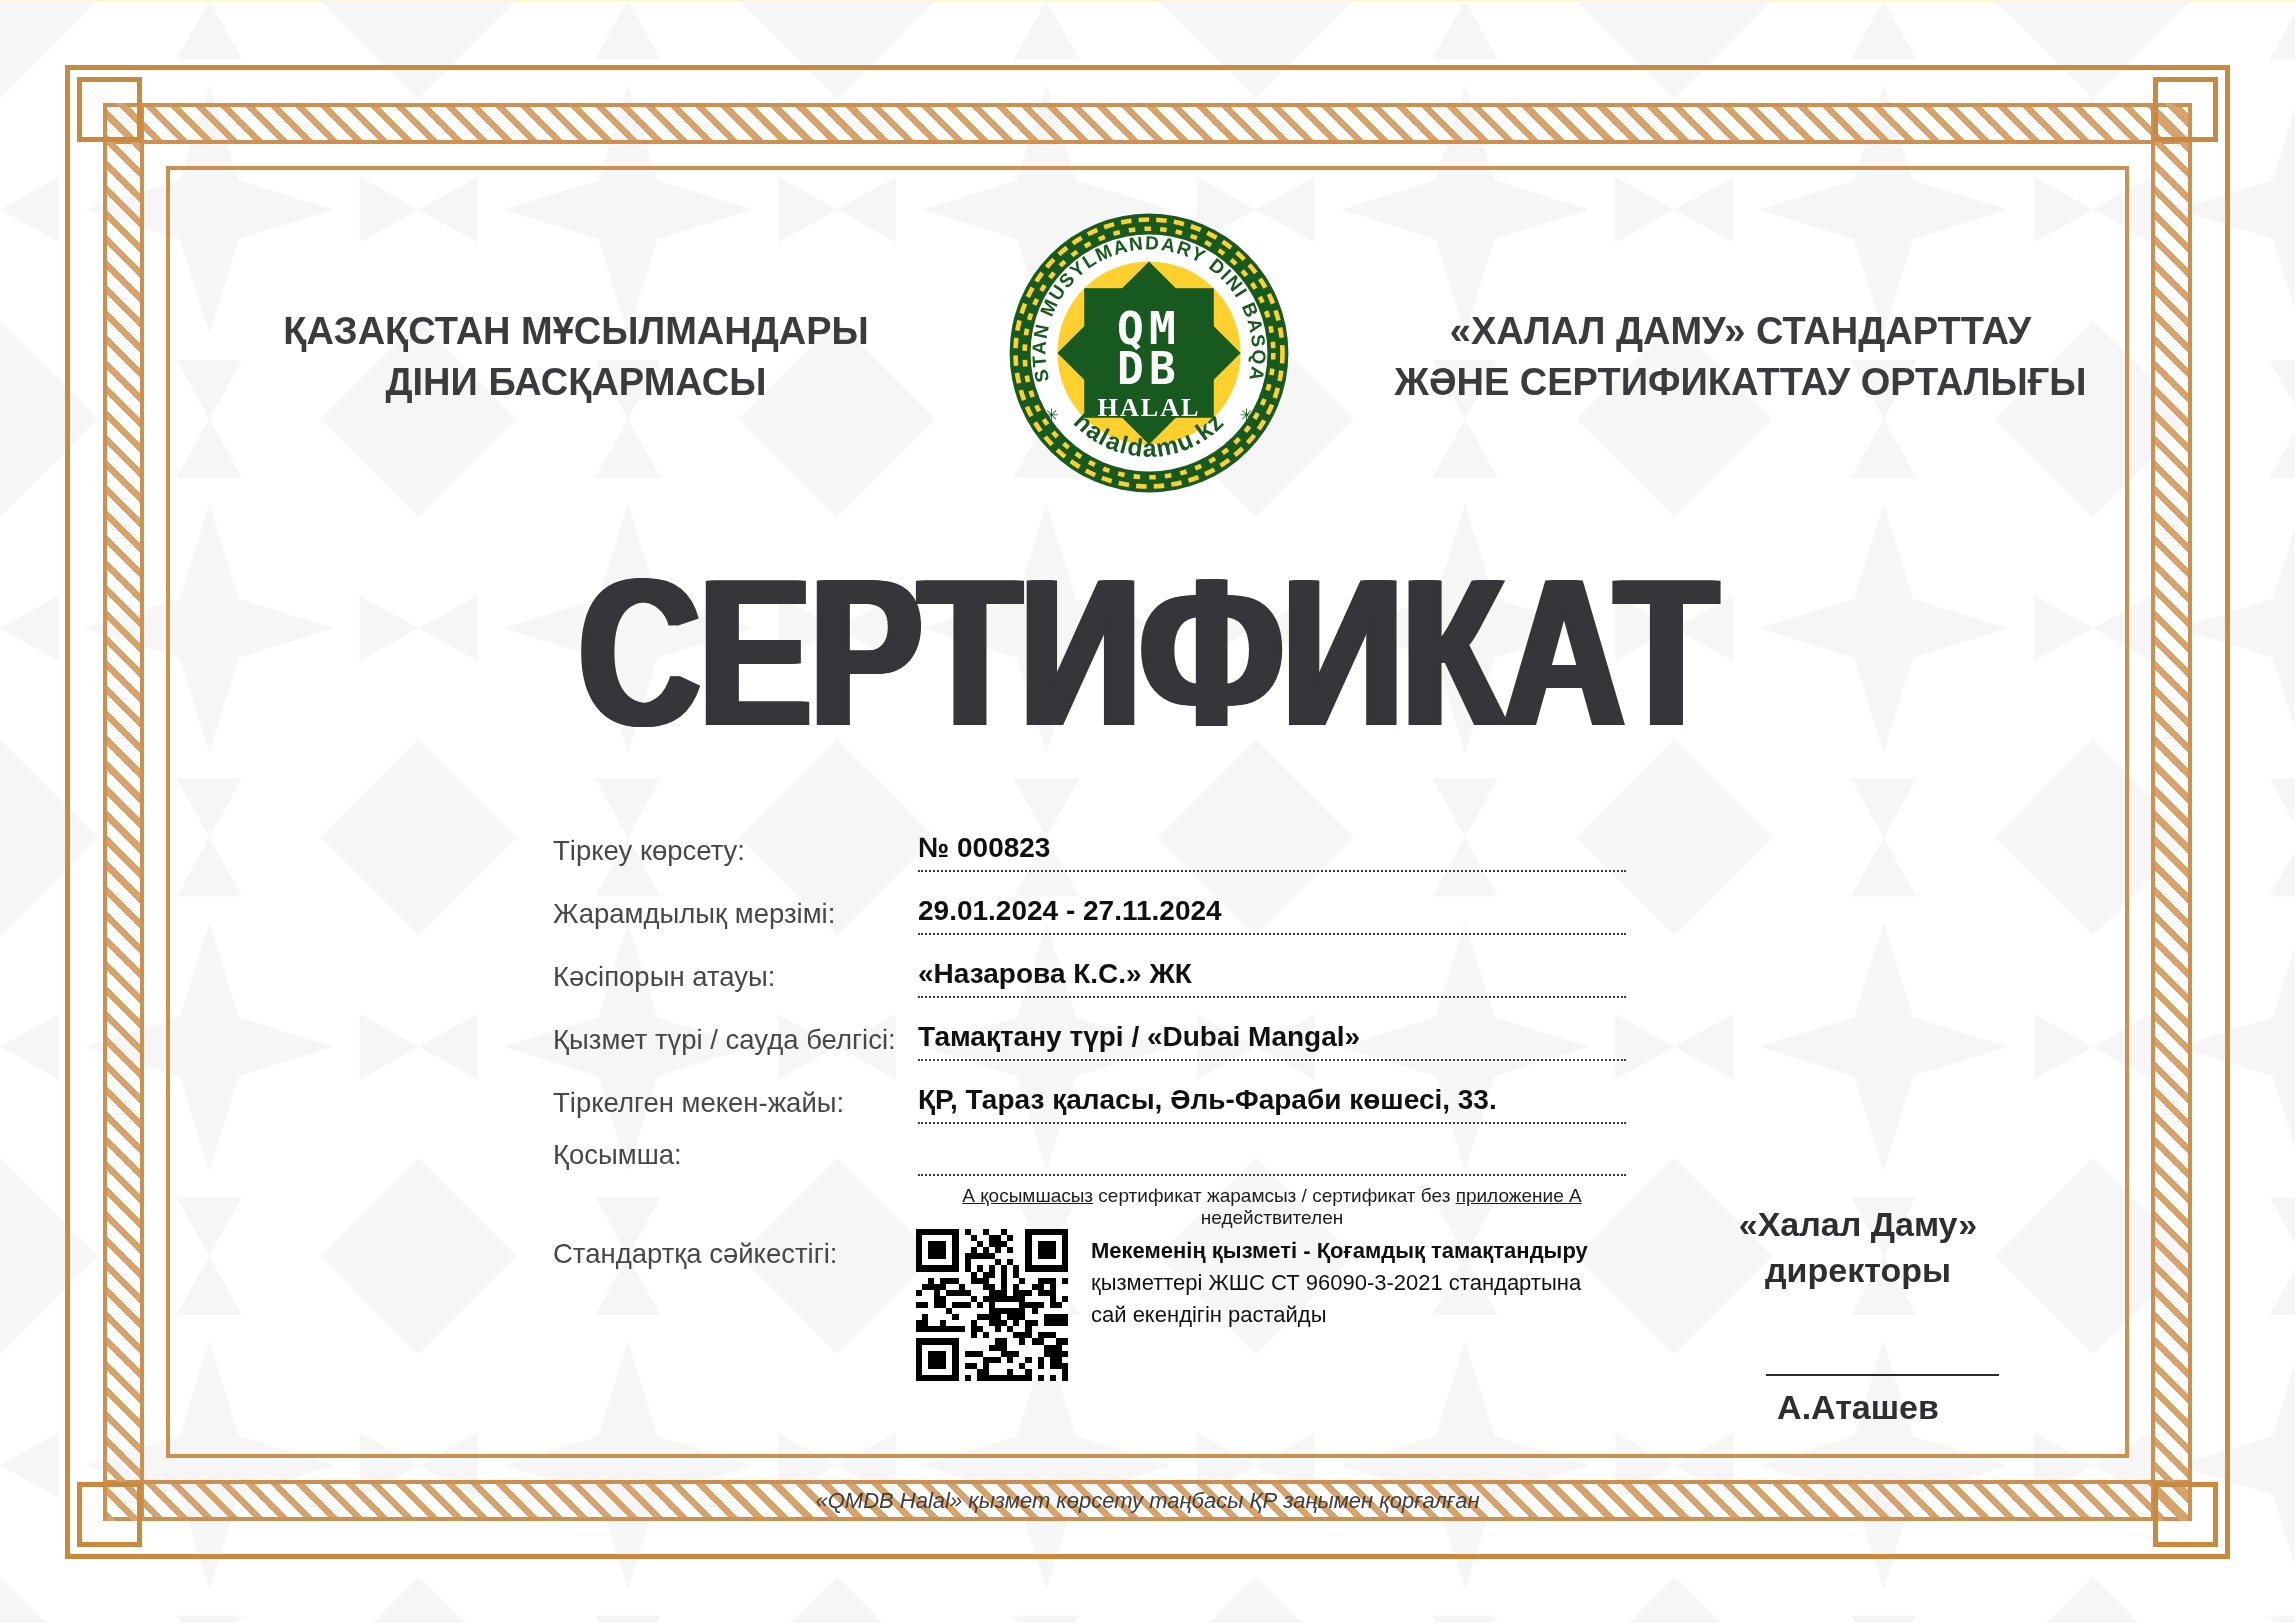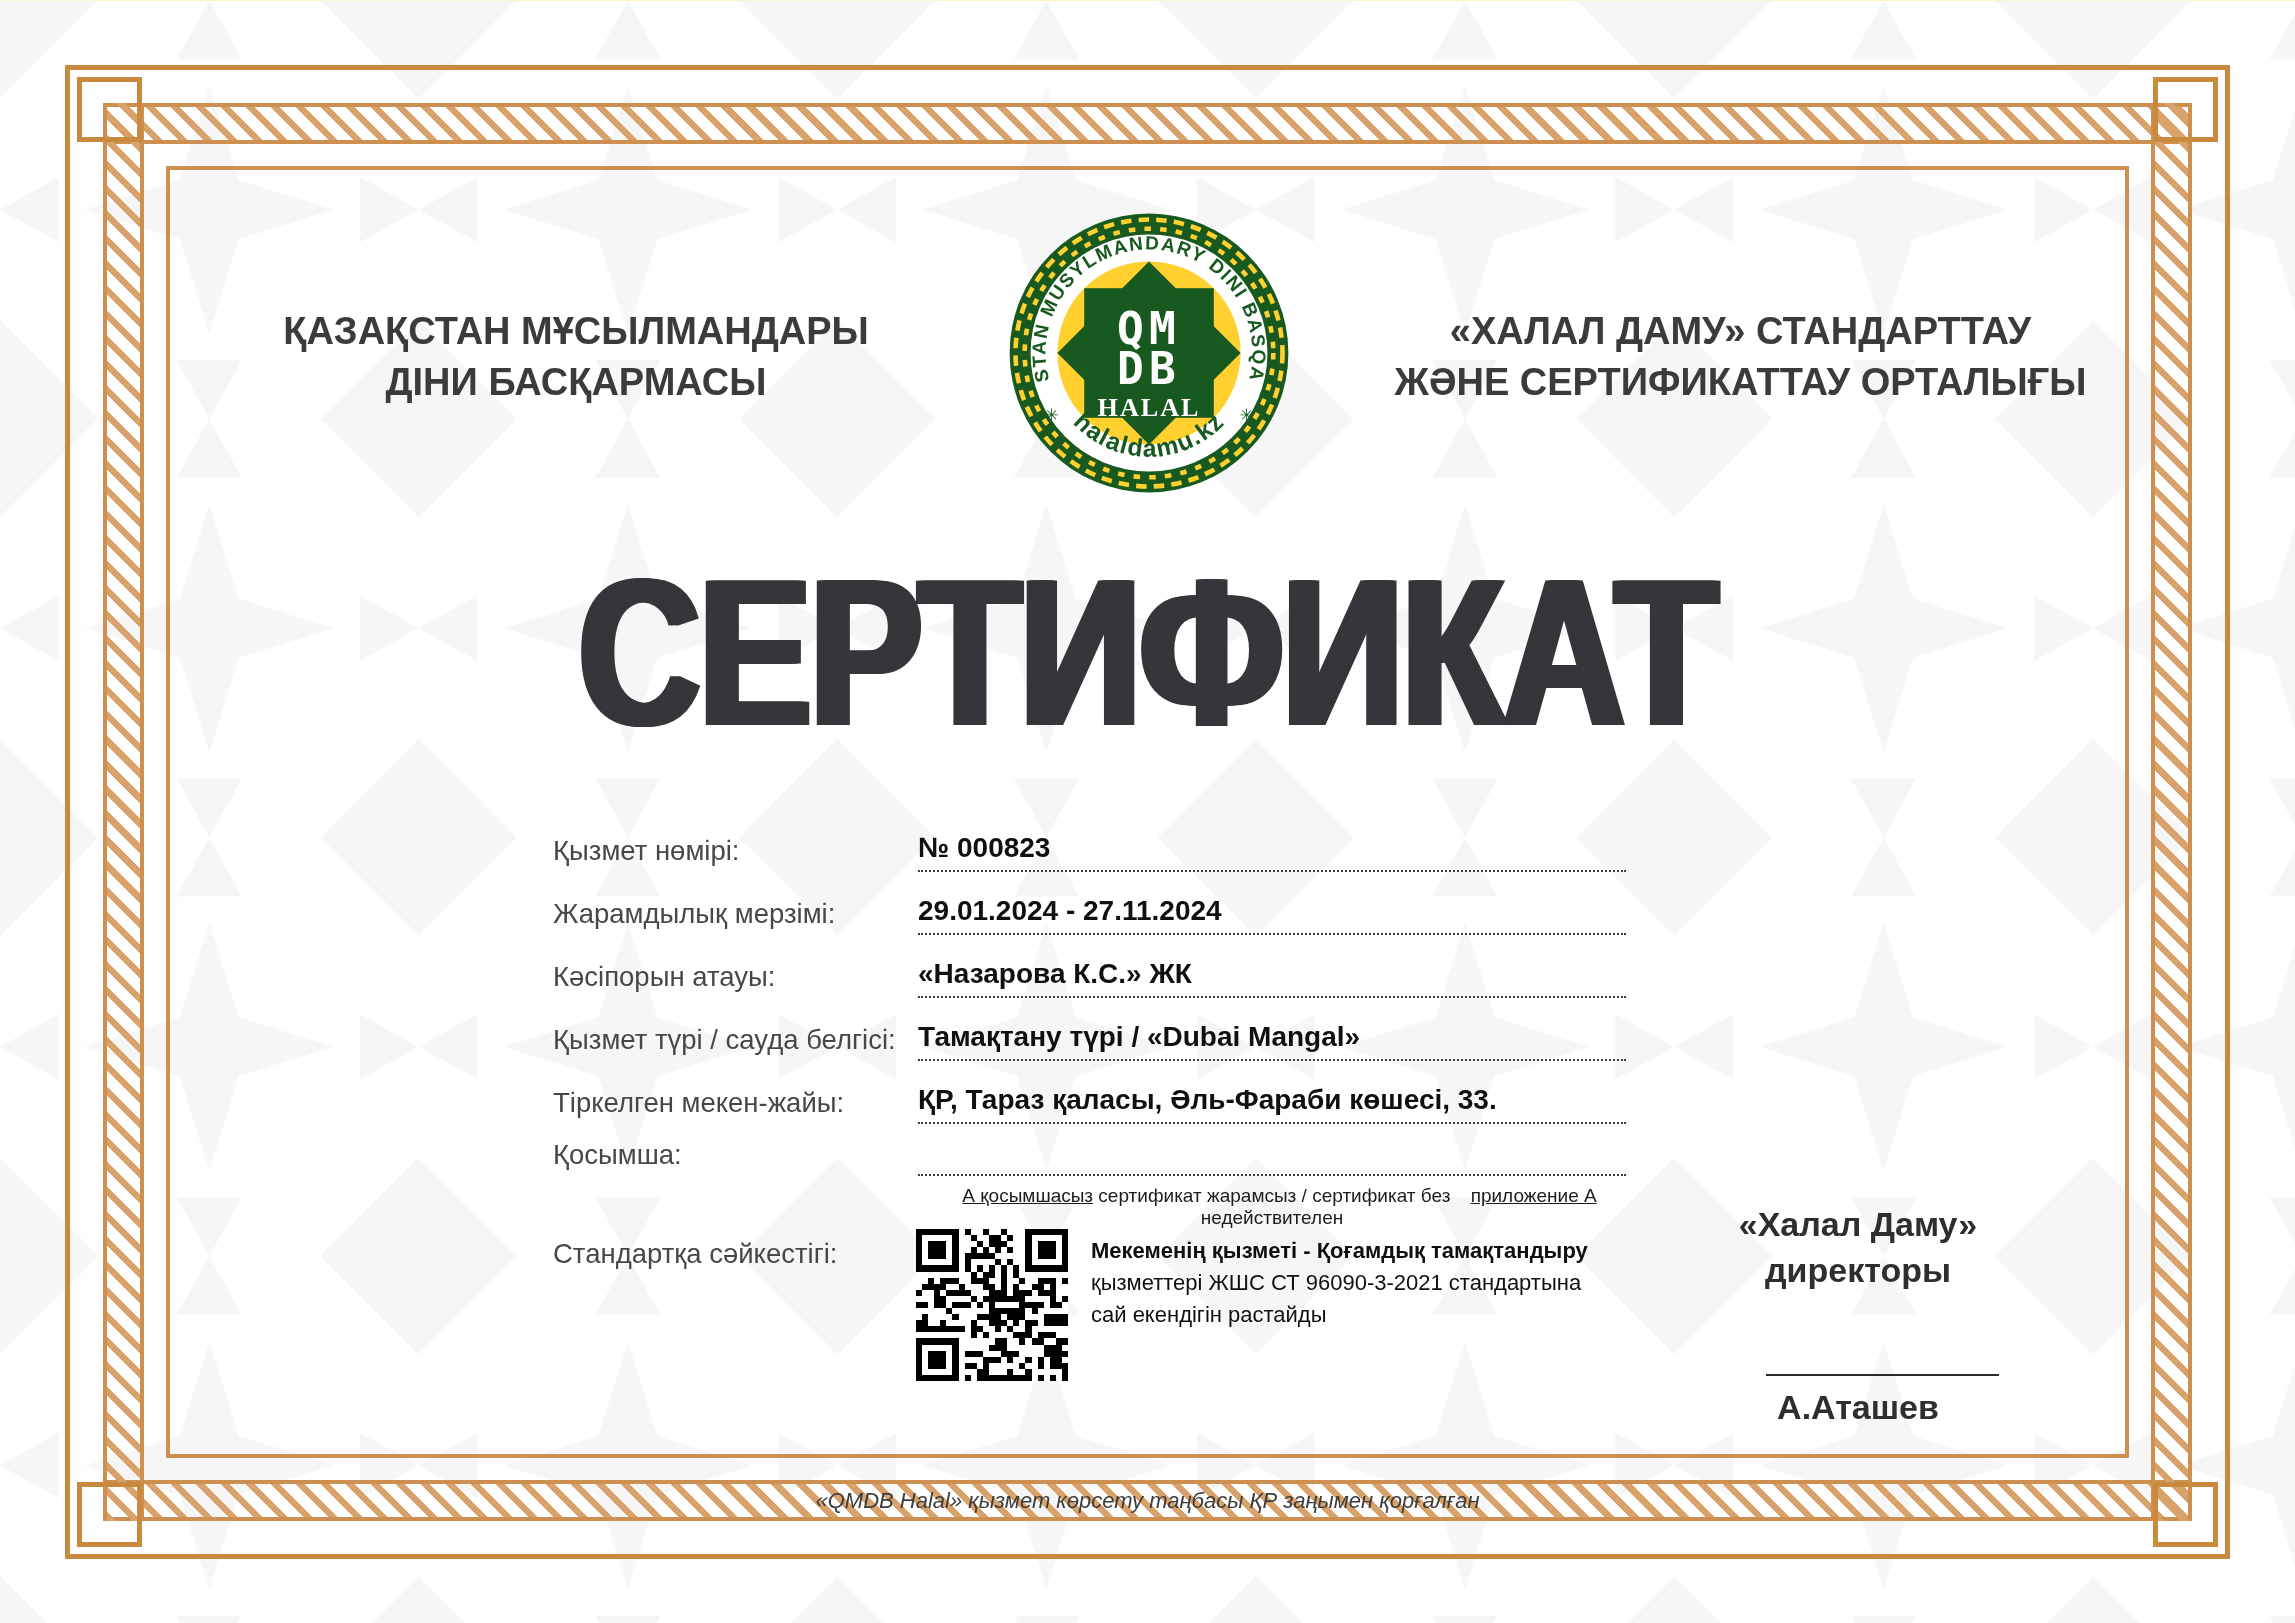--- a/index.html
+++ b/index.html
@@ -33,21 +33,21 @@
          text-shadow:2.6px 0 0 currentColor,-2.6px 0 0 currentColor,5.2px 0 0 currentColor,-5.2px 0 0 currentColor;}
 
   
   .fields{position:absolute;left:553px;top:826px;width:1073px;}
   .frow{display:flex;align-items:flex-end;height:63px;}
   .frow.first{height:46px;} .frow.last{height:52px;}
   .flabel{width:365px;font-size:27.5px;color:#474747;padding-bottom:5.2px;}
   .fvalue{flex:1;font-size:28px;font-weight:bold;color:#101010;
           border-bottom:2.6px dotted #3d3d3d;padding-bottom:5.2px;white-space:nowrap;min-height:33px;}
   .appendix{margin-top:9.2px;margin-left:365px;width:708px;text-align:center;font-size:19px;color:#1c1c1c;}
-  .appendix .u{text-decoration:underline;margin-left:15px;}
+  .appendix .u{text-decoration:underline;}
 
   .std-label{position:absolute;left:553px;top:1238px;font-size:27.5px;color:#474747;}
   .qr{position:absolute;left:916px;top:1229px;width:152px;height:152px;background:#fff;}
   .std-text{position:absolute;left:1091px;top:1235px;width:520px;font-size:22px;line-height:1.45;color:#101010;}
   .std-text b{font-weight:bold;}
 
   
   .director{position:absolute;left:1701px;top:1202px;width:314px;text-align:center;
             font-size:34px;font-weight:bold;color:#2e2e30;line-height:1.35;}
   .sig-line{position:absolute;left:1766px;top:1374px;width:233px;border-top:2.6px solid #2a2a2a;}
@@ -130,21 +130,21 @@
       <text x="0" y="-14" font-family="DejaVu Sans Mono, monospace" font-weight="bold" font-size="68" letter-spacing="8">QM</text>
       <text x="0" y="48" font-family="DejaVu Sans Mono, monospace" font-weight="bold" font-size="68" letter-spacing="8">DB</text>
       <text x="0" y="96" font-family="Liberation Serif, serif" font-weight="bold" font-size="40" letter-spacing="3">HALAL</text>
     </g>
   </svg>
 
   <div class="title">СЕРТИФИКАТ</div>
 
   <div class="fields">
     <div class="frow first">
-      <div class="flabel">Қызмет нөмірі:</div>
+      <div class="flabel">Тіркеу көрсету:</div>
       <div class="fvalue">№ 000823</div>
     </div>
     <div class="frow">
       <div class="flabel">Жарамдылық мерзімі:</div>
       <div class="fvalue">29.01.2024 - 27.11.2024</div>
     </div>
     <div class="frow">
       <div class="flabel">Кәсіпорын атауы:</div>
       <div class="fvalue">«Назарова К.С.» ЖК</div>
     </div>

